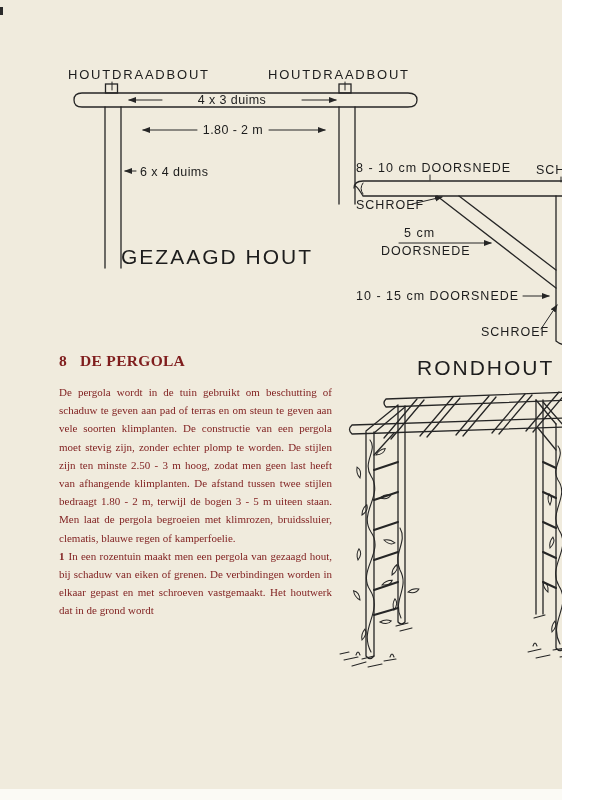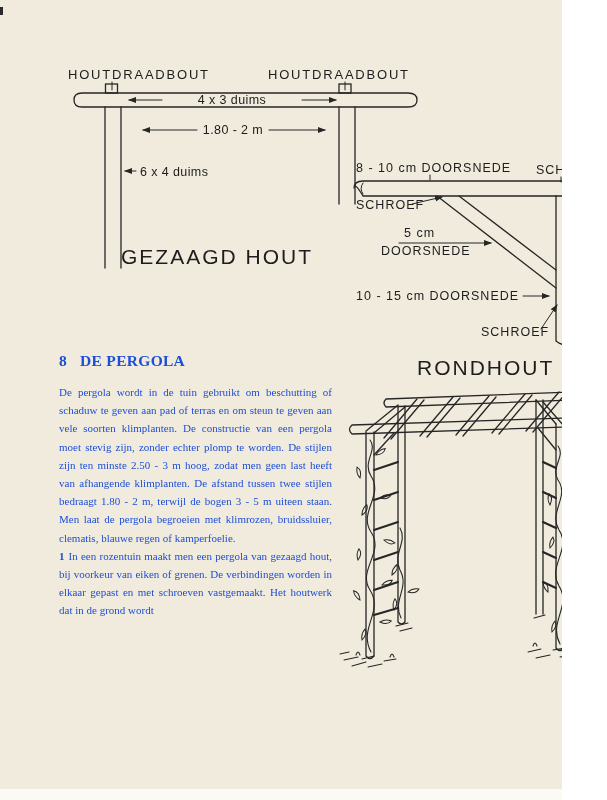--- a/index.html
+++ b/index.html
@@ -16,21 +16,21 @@
   .leaf { stroke-width:1; }
 
   
   text { fill:#1d1d1d; stroke:none; font-family:"Liberation Sans", sans-serif; }
   .lbl   { font-size:13px;   letter-spacing:1.8px; }
   .lbl-s { font-size:12.5px; letter-spacing:1px; }
   .dim   { font-size:12.5px; letter-spacing:0.4px; }
   .cap   { font-size:21px;   letter-spacing:2px; }
 
   
-  .article { position:absolute; left:59px; top:352px; width:273px; color:#1d4ed8; }
+  .article { position:absolute; left:59px; top:352px; width:273px; color:#7f1d1d; }
   .article h2 { font-size:15.5px; font-weight:bold; letter-spacing:0.3px; margin-bottom:13px; }
   .article h2 .num { margin-right:13px; }
   .article p { font-size:11px; line-height:18.2px; text-align:justify; }
   .article p.item { margin-top:0; }
   .article .lead { font-weight:bold; margin-right:4px; }
 
   .page-edge { position:absolute; left:0; bottom:0; width:100%; height:11px; background:#fbfaf5; }
   .scan-artifact { position:absolute; left:0; top:7px; width:3px; height:8px; background:#2a2a2a; }
 </style>
 </head>
@@ -174,18 +174,18 @@
         <path d="M396,626 L408,623 M400,631 L412,628 M534,618 L545,615"></path>
       </g>
     </g>
   </svg>
 
   <div class="article">
     <h2>
       <span class="num">8</span><span>DE PERGOLA</span>
     </h2>
     <p>De pergola wordt in de tuin gebruikt om beschutting of schaduw te geven aan pad of terras en om steun te geven aan vele soorten klimplanten. De constructie van een pergola moet stevig zijn, zonder echter plomp te worden. De stijlen zijn ten minste 2.50 - 3 m hoog, zodat men geen last heeft van afhangende klimplanten. De afstand tussen twee stijlen bedraagt 1.80 - 2 m, terwijl de bogen 3 - 5 m uiteen staan. Men laat de pergola begroeien met klimrozen, bruidssluier, clematis, blauwe regen of kamperfoelie.</p>
-    <p class="item"><span class="lead">1</span><span>In een rozentuin maakt men een pergola van gezaagd hout, bij voorkeur van eiken of grenen. De verbindingen worden in elkaar gepast en met schroeven vastgemaakt. Het houtwerk dat in de grond wordt</span></p>
+    <p class="item"><span class="lead">1</span><span>In een rozentuin maakt men een pergola van gezaagd hout, bij schaduw van eiken of grenen. De verbindingen worden in elkaar gepast en met schroeven vastgemaakt. Het houtwerk dat in de grond wordt</span></p>
   </div>
 
   <div class="scan-artifact"></div>
   <div class="page-edge"></div>
 </div>
 
 </body></html>

